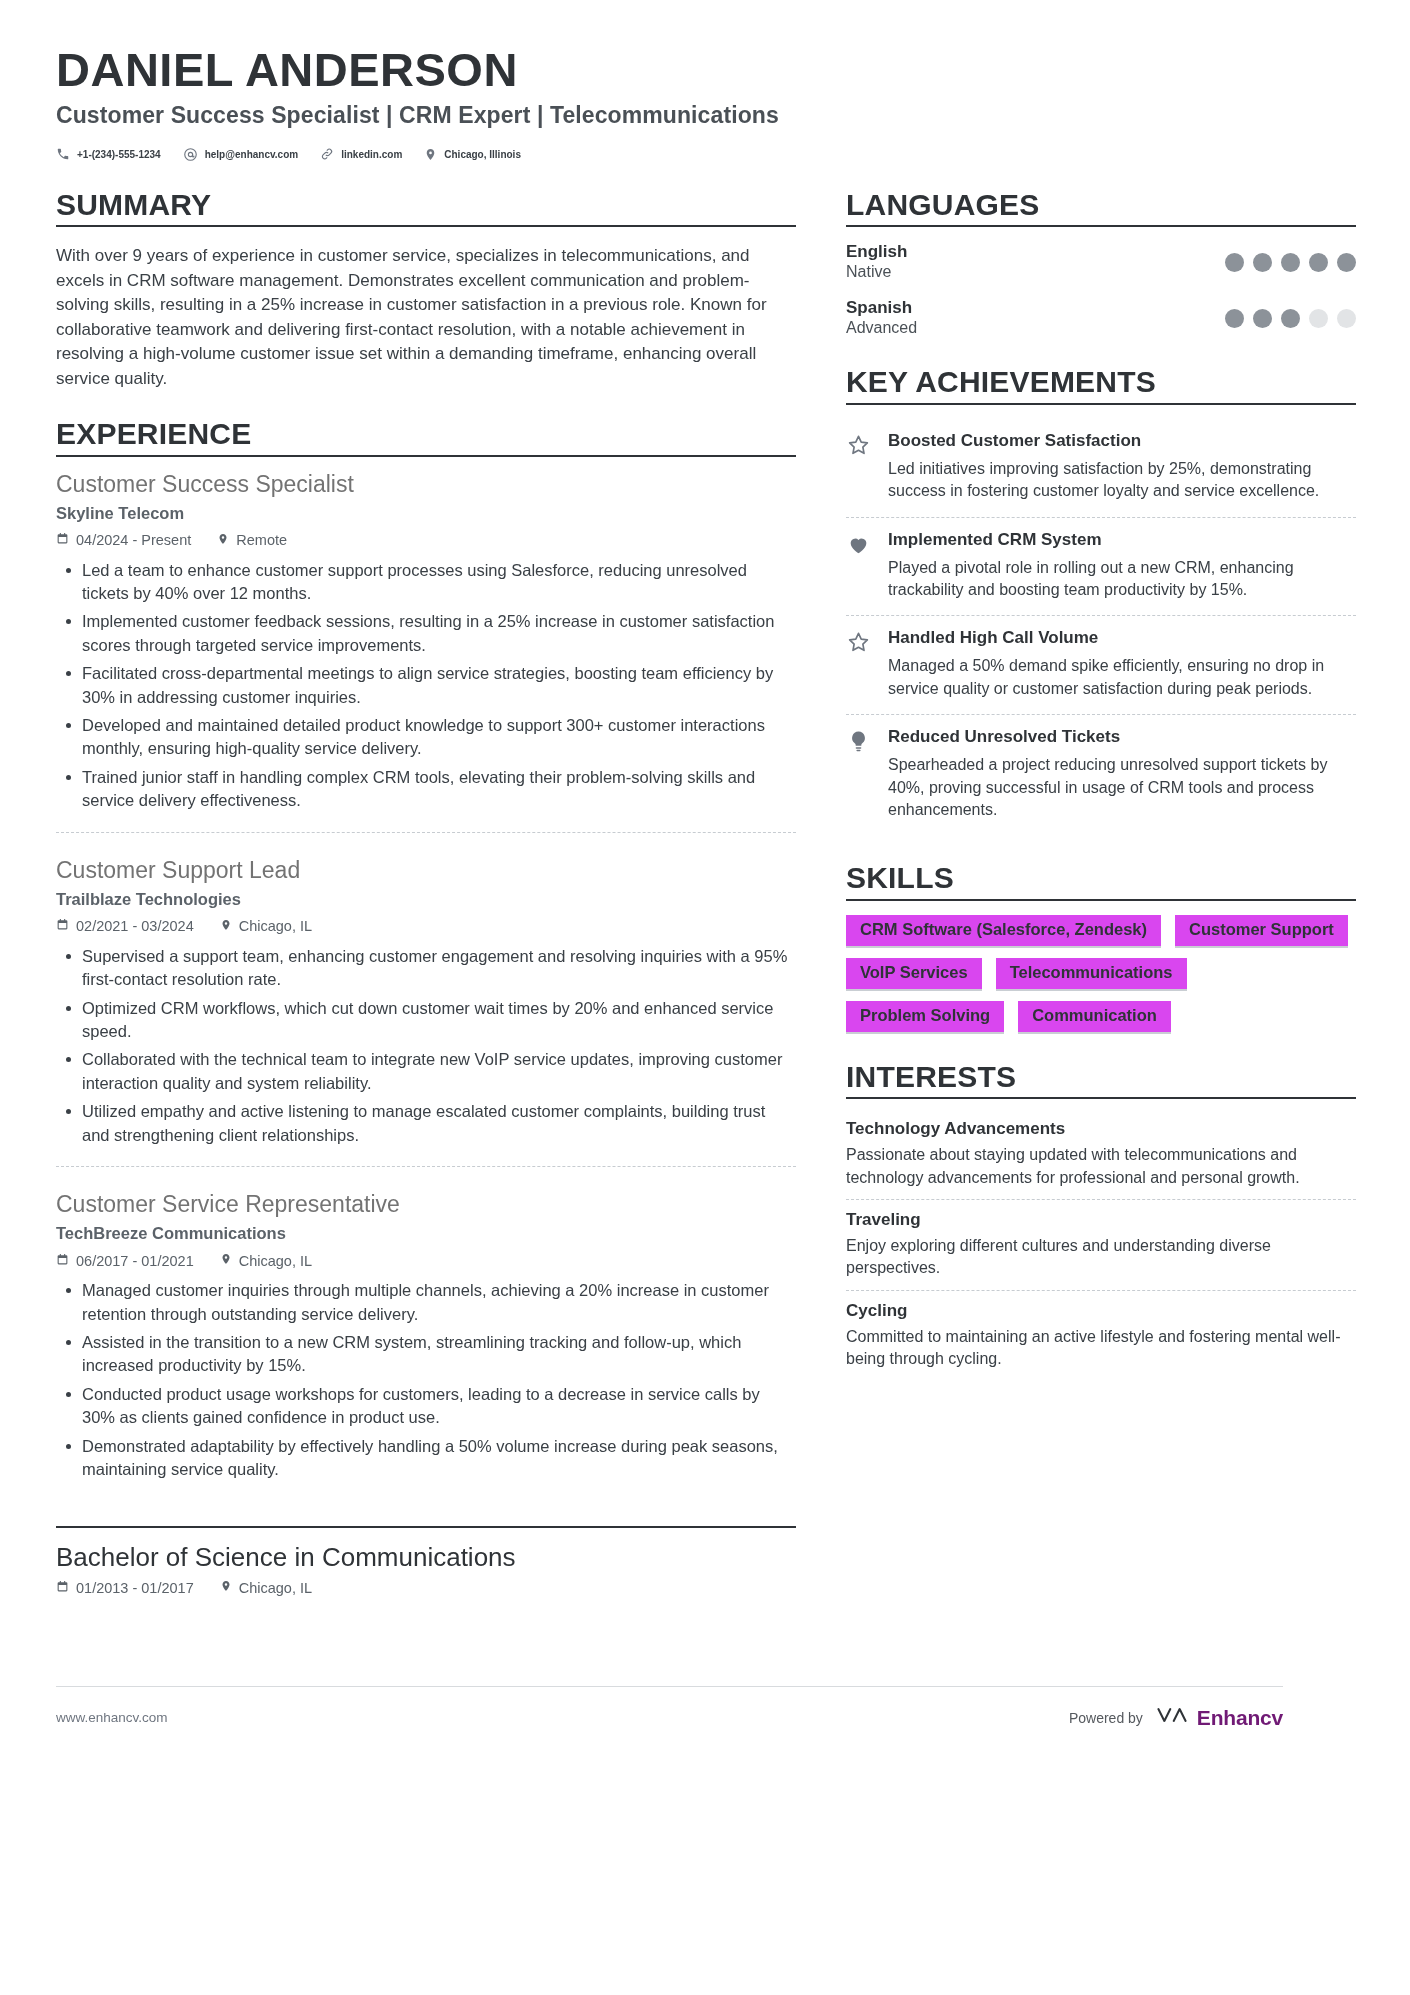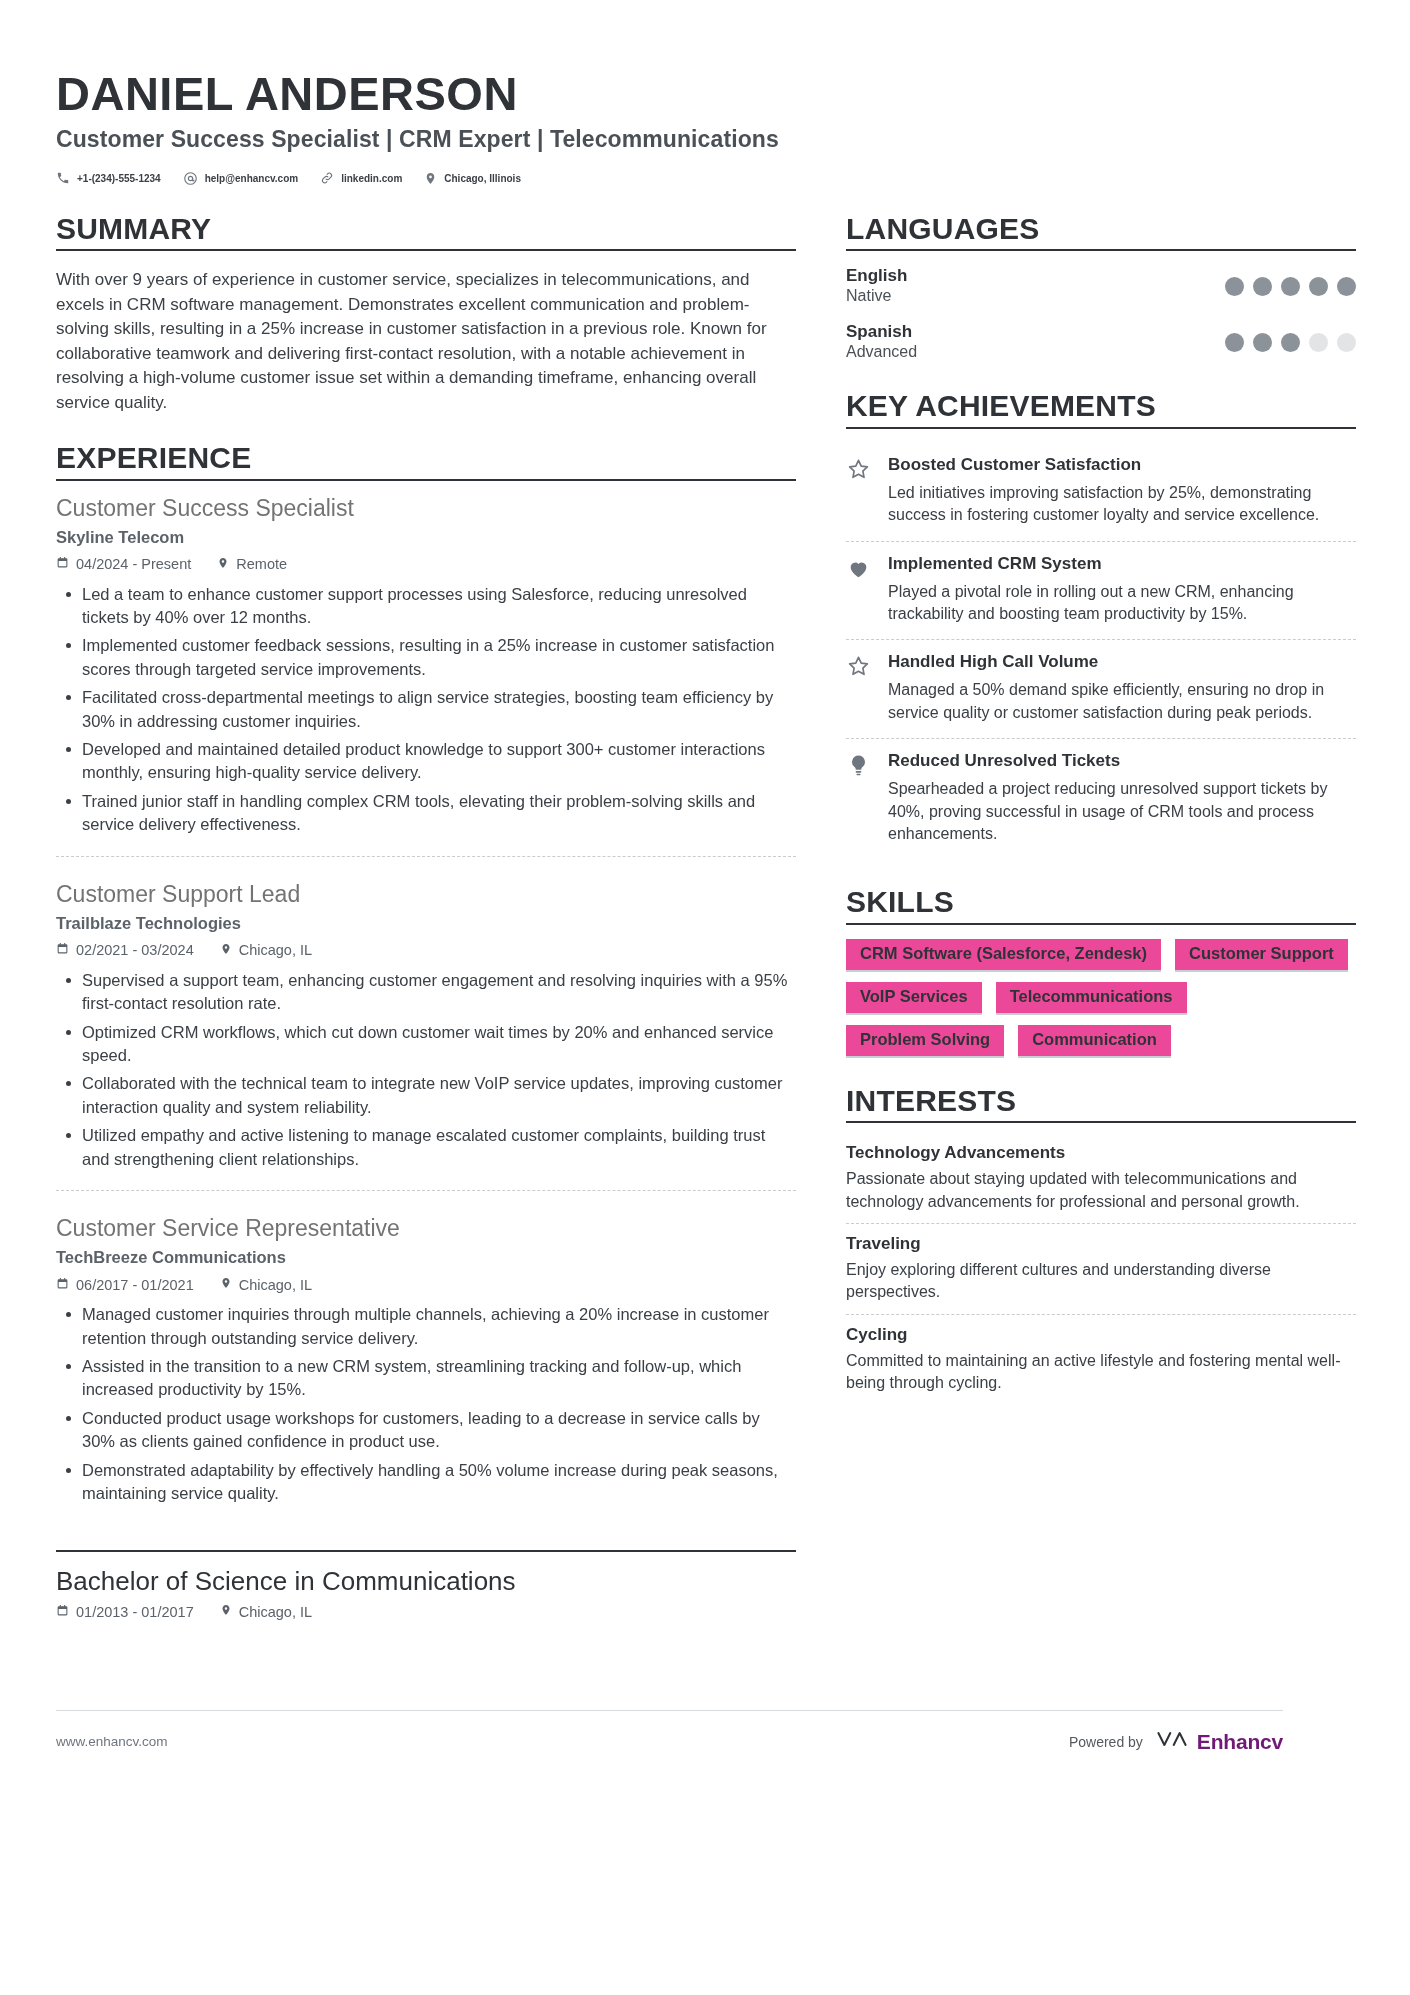--- a/index.html
+++ b/index.html
@@ -12,21 +12,21 @@
     min-height: 1995px;
     font-family: "Liberation Sans", sans-serif;
     color: #2f3337;
     -webkit-font-smoothing: antialiased;
   }
   .page {
     position: relative;
     width: 1339px;
     min-height: 1995px;
     box-sizing: border-box;
-    padding: 68px 56px 0 56px;
+    padding: 44px 56px 0 56px;
   }
 
   
   .name {
     font-size: 47px;
     font-weight: 700;
     letter-spacing: 0.5px;
     color: #2f3337;
     margin: 0 0 6px 0;
     line-height: 1.1;
@@ -216,21 +216,21 @@
     display: flex;
     flex-wrap: wrap;
     gap: 10px 14px;
   }
   .skill {
     font-size: 16.5px;
     font-weight: 700;
     color: #2f3337;
     padding: 5px 14px 7px 14px;
     border-bottom: 2px solid #c9ced3;
-    background: #ec4899;
+    background: #d946ef;
   }
 
   
   .interest { padding: 6px 0 10px 0; }
   .interest + .interest { border-top: 1px dashed #c7ccd1; padding-top: 10px; }
   .interest-title {
     font-size: 17px;
     font-weight: 700;
     color: #2f3337;
     margin: 0 0 5px 0;

